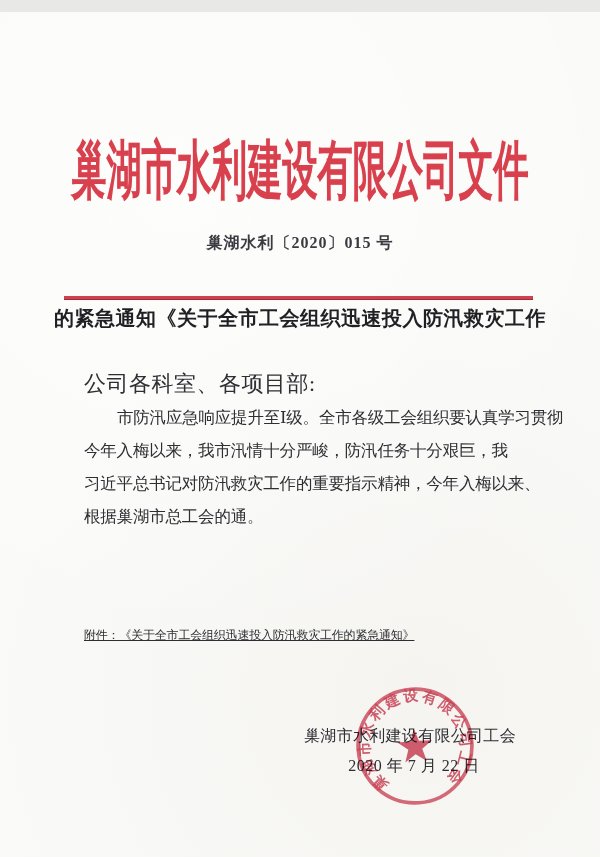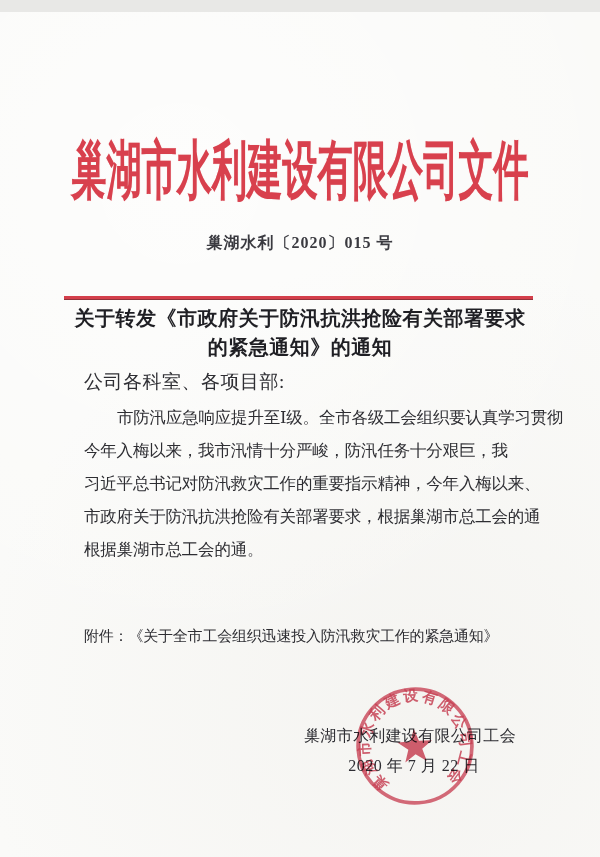--- a/index.html
+++ b/index.html
@@ -51,38 +51,39 @@
     position:absolute; top:292px; left:30px; width:540px;
     text-align:center;
     font-size:20px;
     font-weight:bold;
     line-height:29px;
     color:#1f1f24;
     letter-spacing:0.5px;
   }
   .salutation{
     position:absolute; top:357px; left:84px;
-    font-size:19px;
+    font-size:22px;
     letter-spacing:0.5px;
   }
   .body-lines{
     position:absolute; top:389px; left:84px; width:444px;
   }
   .body-line{
     height:33px; line-height:33px;
     font-size:16.5px;
     white-space:nowrap;
     letter-spacing:-0.2px;
   }
   .body-line:first-child{ text-indent:2em; }
   .attachment{
     position:absolute; top:615px; left:84px;
-    font-size:15px;
+    font-size:12px;
     letter-spacing:-0.2px;
     white-space:nowrap;
+    text-decoration:underline;
   }
   .signature{
     position:absolute; top:714px; left:280px; width:260px;
     text-align:center;
     font-size:16px;
     letter-spacing:0.3px;
   }
   .sign-date{
     position:absolute; top:744px; left:304px; width:220px;
     text-align:center;
@@ -105,31 +106,29 @@
 
   <div class="org-title-row">
     <div class="org-title">巢湖市水利建设有限公司文件</div>
   </div>
 
   <div class="doc-number">巢湖水利〔2020〕015 号</div>
 
   <div class="red-line"></div>
 
   <div class="subject">
-    <div>关于转发《市政府关于防汛抗洪抢险有关部署要求</div>
-    <div>的紧急通知》的通知</div>
+    <div>的紧急通知《关于全市工会组织迅速投入防汛救灾工作</div>
   </div>
 
   <div class="salutation">公司各科室、各项目部:</div>
 
   <div class="body-lines">
       <div class="body-line">市防汛应急响应提升至Ⅰ级。全市各级工会组织要认真学习贯彻</div>
       <div class="body-line">今年入梅以来，我市汛情十分严峻，防汛任务十分艰巨，我</div>
       <div class="body-line">习近平总书记对防汛救灾工作的重要指示精神，今年入梅以来、</div>
-      <div class="body-line">市政府关于防汛抗洪抢险有关部署要求，根据巢湖市总工会的通</div>
       <div class="body-line">根据巢湖市总工会的通。</div>
     </div>
 
   <div class="attachment">附件：《关于全市工会组织迅速投入防汛救灾工作的紧急通知》</div>
 
   <div class="signature">巢湖市水利建设有限公司工会</div>
 
   <div class="sign-date">2020 年 7 月 22 日</div>
 
   <div class="seal">

